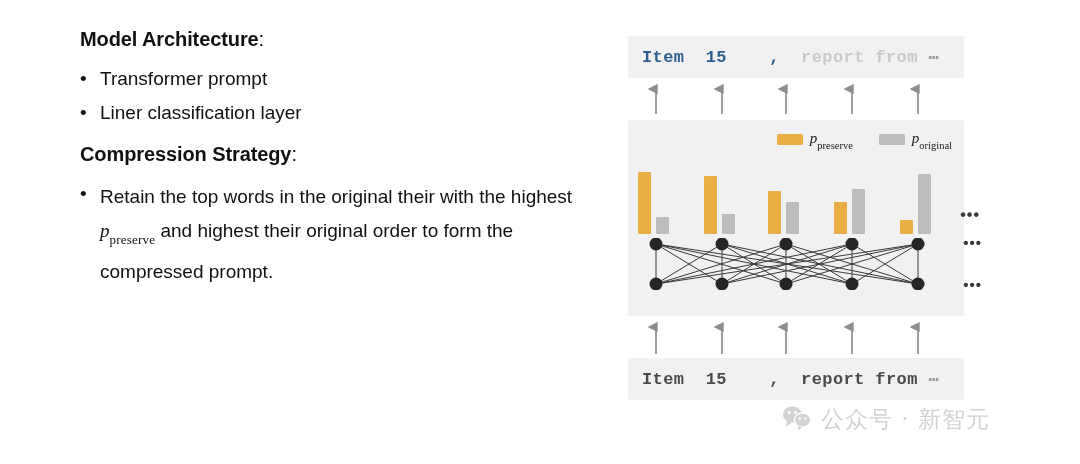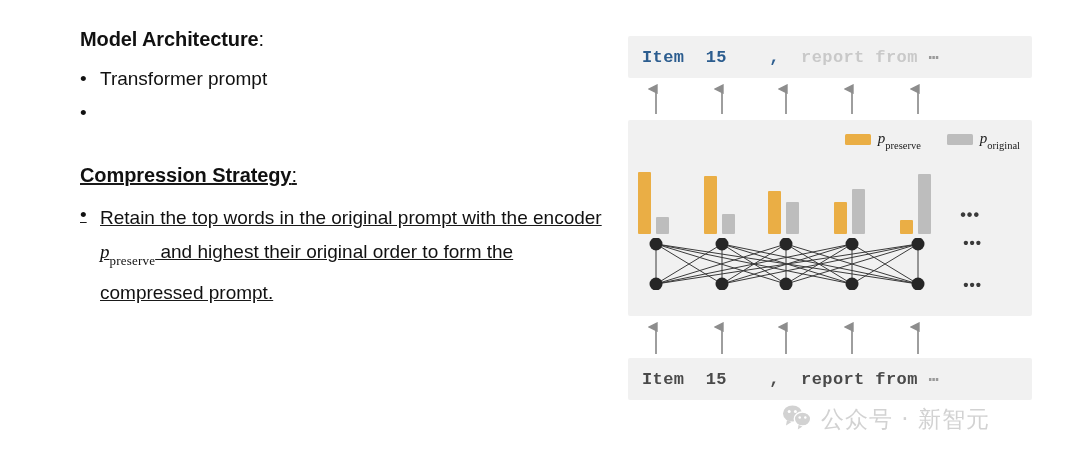--- a/index.html
+++ b/index.html
@@ -50,21 +50,21 @@
     color: #111111;
     text-align: left;
   }
   .bullet-text {
     font-size: 19px;
     line-height: 28px;
     color: #111111;
     font-weight: 400;
   }
 
-  #compression-block { margin-top: 38px; text-decoration: underline; }
+  #compression-block { margin-top: 16px; }
   #compression-block .bullet-text { line-height: 34px; }
 
   
   .math-p {
     font-family: "Liberation Serif", serif;
     font-style: italic;
     font-size: 19px;
   }
   .math-sub {
     font-family: "Liberation Serif", serif;
@@ -81,21 +81,21 @@
     position: absolute;
     left: 628px;
     top: 36px;
     width: 360px;
     height: 364px;
   }
 
   .panel {
     position: absolute;
     left: 0;
-    width: 404px;
+    width: 336px;
     background: #f1f1f1;
     border-radius: 2px;
     box-sizing: border-box;
   }
 
   
   #output-prompt-panel { top: 0; height: 42px; }
   #input-prompt-panel  { top: 322px; height: 42px; }
 
   .prompt-row {
@@ -227,21 +227,21 @@
     color: #1c1c1c;
     letter-spacing: 0.1px;
   }
 
   
   #watermark {
     position: absolute;
     left: 782px;
     top: 404px;
     display: flex;
-    align-items: flex-start;
+    align-items: flex-end;
     gap: 9px;
     color: #d2d2d2;
   }
   #watermark-text {
     font-family: "DejaVu Sans", sans-serif;
     font-size: 23px;
     letter-spacing: 1px;
     color: #d2d2d2;
     white-space: nowrap;
   }
@@ -255,32 +255,33 @@
     <div class="section-heading">
       <span>Model Architecture</span><span class="colon">:</span>
     </div>
     <ul class="bullet-list">
       <li class="bullet-row">
         <span class="bullet-dot">•</span>
         <span class="bullet-text">Transformer prompt</span>
       </li>
       <li class="bullet-row">
         <span class="bullet-dot">•</span>
+        <span class="bullet-text">Liner classification layer</span>
       </li>
     </ul>
   </div>
 
   <div id="compression-block">
     <div class="section-heading">
       <span>Compression Strategy</span><span class="colon">:</span>
     </div>
     <ul class="bullet-list">
       <li class="bullet-row">
         <span class="bullet-dot">•</span>
-        <span class="bullet-text"><span>Retain the top words in the original prompt with the encoder </span><span class="math-p">p</span><span class="math-sub">preserve</span><span> and highest their original order to form the compressed prompt.</span></span>
+        <span class="bullet-text"><span>Retain the top words in the original their with the highest </span><span class="math-p">p</span><span class="math-sub">preserve</span><span> and highest their original order to form the compressed prompt.</span></span>
       </li>
     </ul>
   </div>
 
 </div>
 
 <div id="diagram">
 
   <div class="panel" id="output-prompt-panel">
     <div class="prompt-row">

